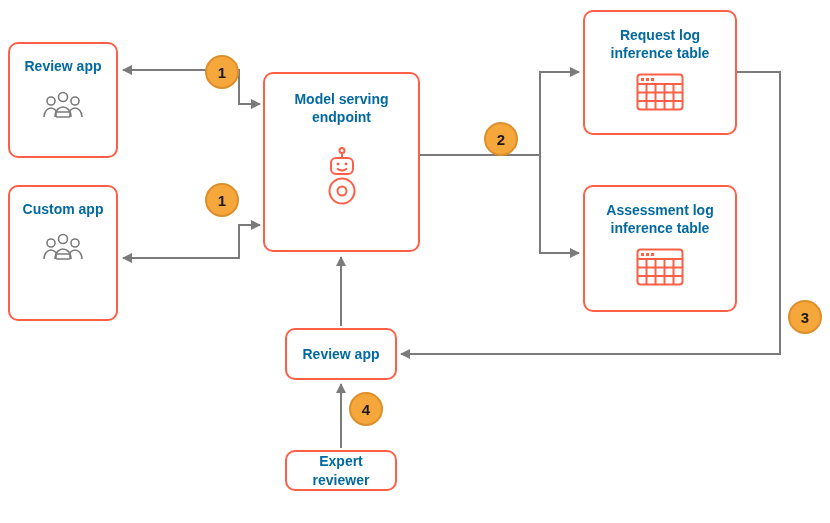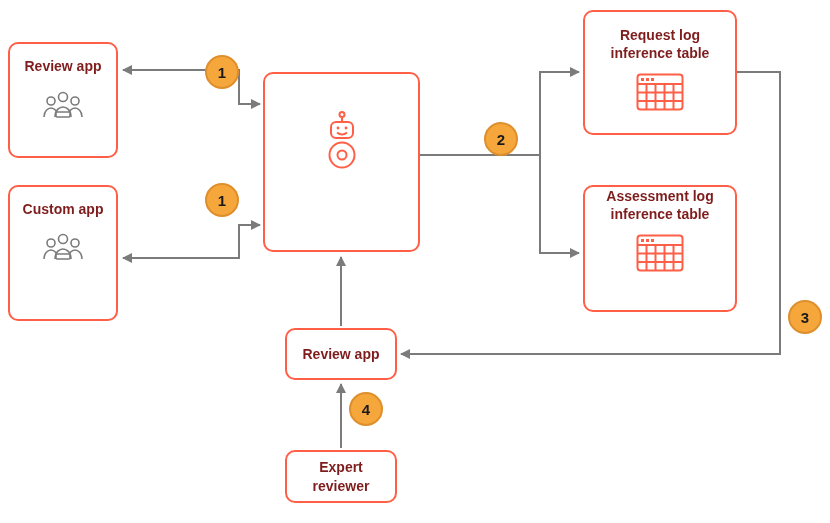--- a/index.html
+++ b/index.html
@@ -28,40 +28,40 @@
     display: flex;
     flex-direction: column;
     align-items: center;
   }
   .node.centered { justify-content: center; }
 
   .node-label {
     font-weight: bold;
     font-size: 14px;
     line-height: 1.3;
-    color: #7f1d1d;
+    color: #0369a1;
     text-align: center;
     white-space: pre-line;
   }
 
   .node-icon { display: block; }
 
   
   .n-review-top   { left: 8px;   top: 42px;  width: 110px; height: 116px; padding-top: 13px; }
   .n-review-top   .node-icon { margin-top: 13px; }
   .n-custom-app   { left: 8px;   top: 185px; width: 110px; height: 136px; padding-top: 13px; }
   .n-custom-app   .node-icon { margin-top: 12px; }
   .n-model        { left: 263px; top: 72px;  width: 157px; height: 180px; padding-top: 16px; }
   .n-model        .node-icon { margin-top: 20px; }
   .n-request      { left: 583px; top: 10px;  width: 154px; height: 125px; padding-top: 14px; }
   .n-request      .node-icon { margin-top: 11px; }
-  .n-assessment   { left: 583px; top: 185px; width: 154px; height: 127px; }
+  .n-assessment   { left: 583px; top: 185px; width: 154px; height: 127px; padding-top: 14px; }
   .n-assessment   .node-icon { margin-top: 11px; }
   .n-review-bot   { left: 285px; top: 328px; width: 112px; height: 52px; }
-  .n-expert       { left: 285px; top: 450px; width: 112px; height: 53px; }
+  .n-expert       { left: 285px; top: 450px; width: 112px; height: 41px; }
 
   .badge {
     position: absolute;
     width: 34px; height: 34px;
     border-radius: 50%;
     background: #F6A73C;
     border: 2px solid #DE8F2B;
     display: flex;
     align-items: center;
     justify-content: center;
@@ -126,20 +126,22 @@
       <path d="M4 29 c0 -6 4 -9 7 -9 s7 3 7 9"></path>
       <circle cx="35" cy="13" r="4"></circle>
       <path d="M28 29 c0 -6 4 -9 7 -9 s7 3 7 9"></path>
       <circle cx="23" cy="9" r="4.5" fill="#ffffff"></circle>
       <path d="M15 29 c0 -7 4.5 -10 8 -10 s8 3 8 10" fill="#ffffff"></path>
       <rect x="16" y="24" width="14" height="5" rx="1" fill="#ffffff"></rect>
     </svg>
   </div>
 
   <div class="node n-model">
+    <div class="node-label">Model serving
+endpoint</div>
     <svg class="node-icon" width="46" height="60" viewBox="0 0 46 60" fill="none" stroke="#FF5F46" stroke-width="2" xmlns="http://www.w3.org/2000/svg">
       <circle cx="23" cy="4.5" r="2.5"></circle>
       <line x1="23" y1="7" x2="23" y2="12"></line>
       <rect x="12" y="12" width="22" height="16" rx="5"></rect>
       <circle cx="19" cy="18" r="1.4" fill="#FF5F46" stroke="none"></circle>
       <circle cx="27" cy="18" r="1.4" fill="#FF5F46" stroke="none"></circle>
       <path d="M18 22.5 q5 4 10 0"></path>
       <circle cx="23" cy="45" r="12.5"></circle>
       <circle cx="23" cy="45" r="4.5"></circle>
     </svg>

